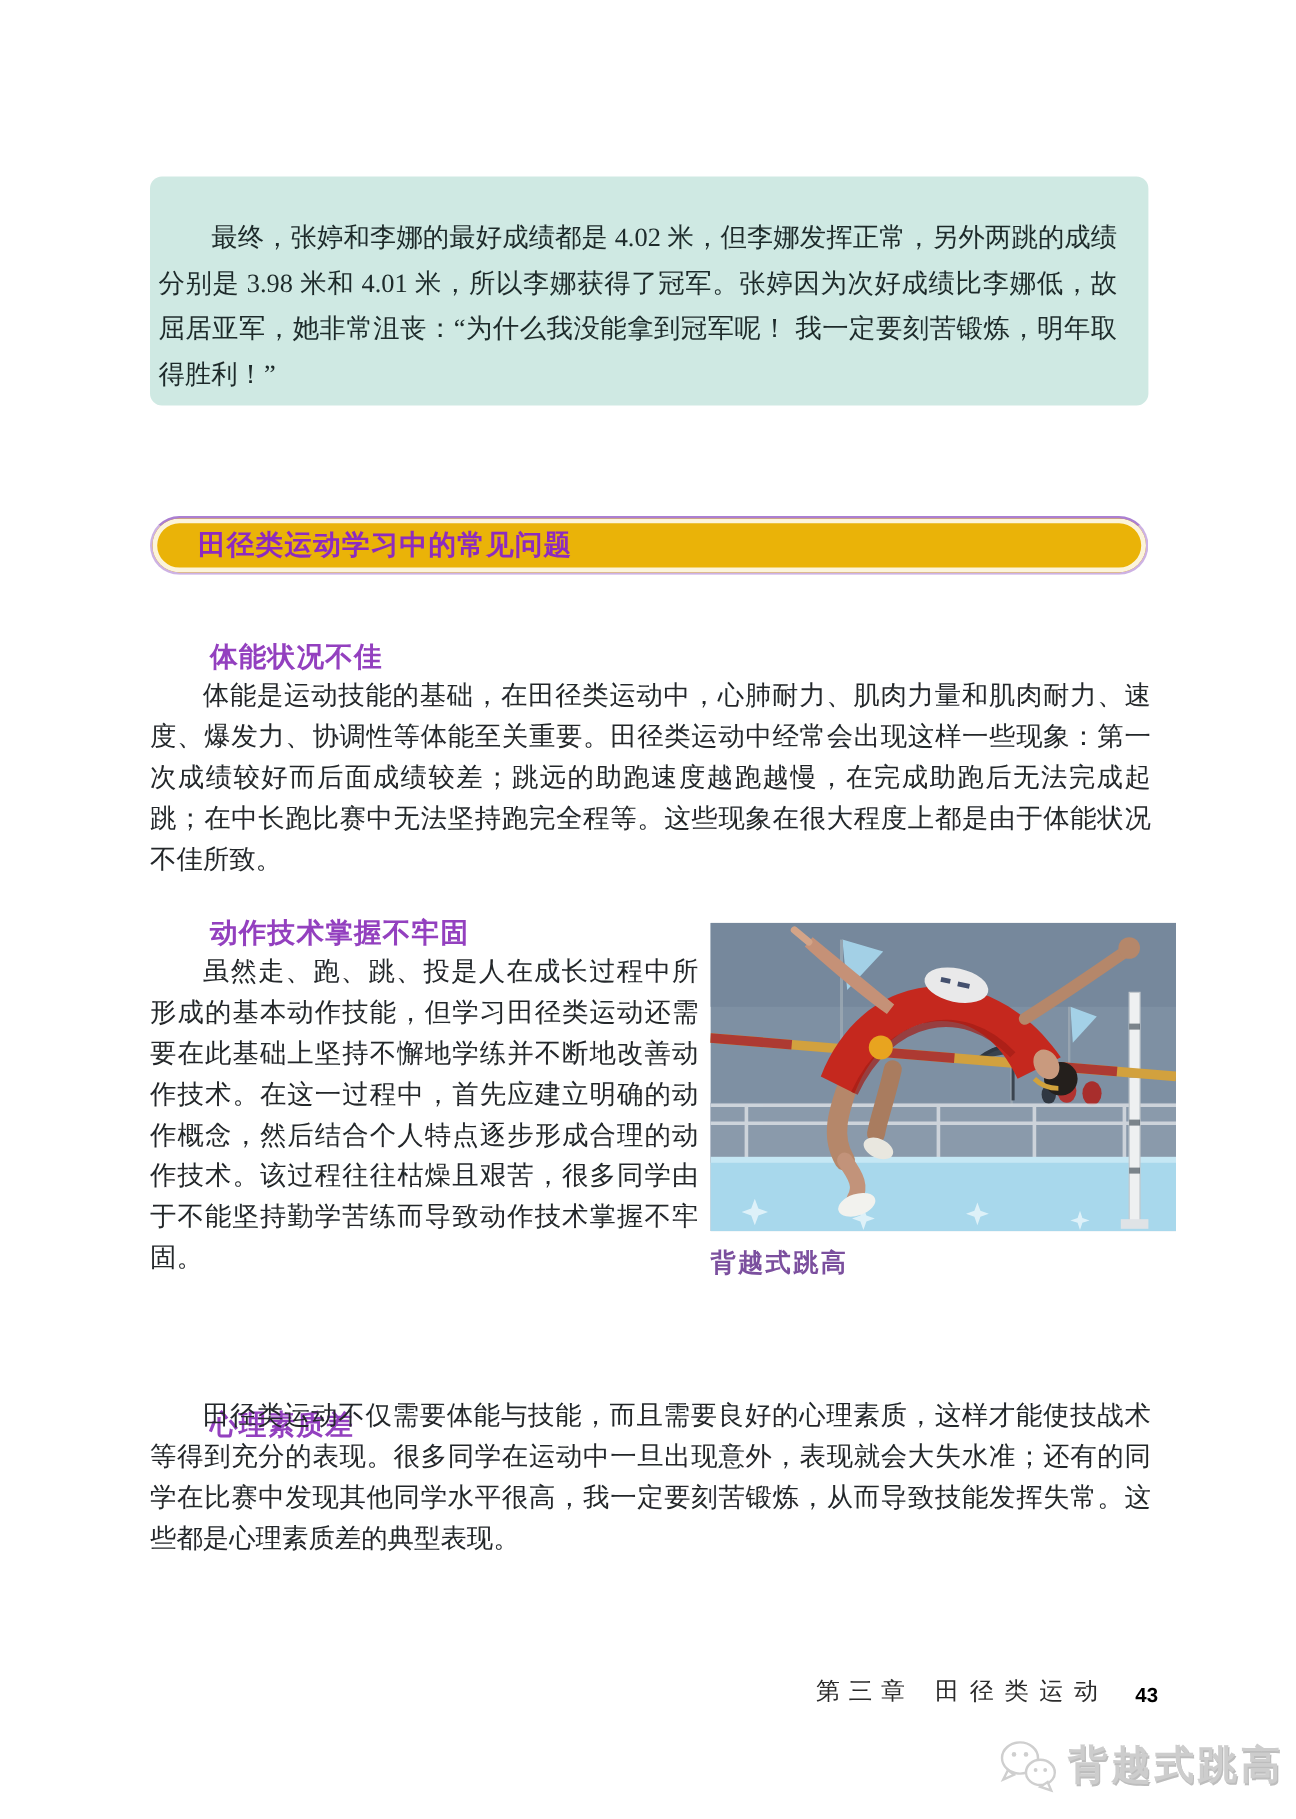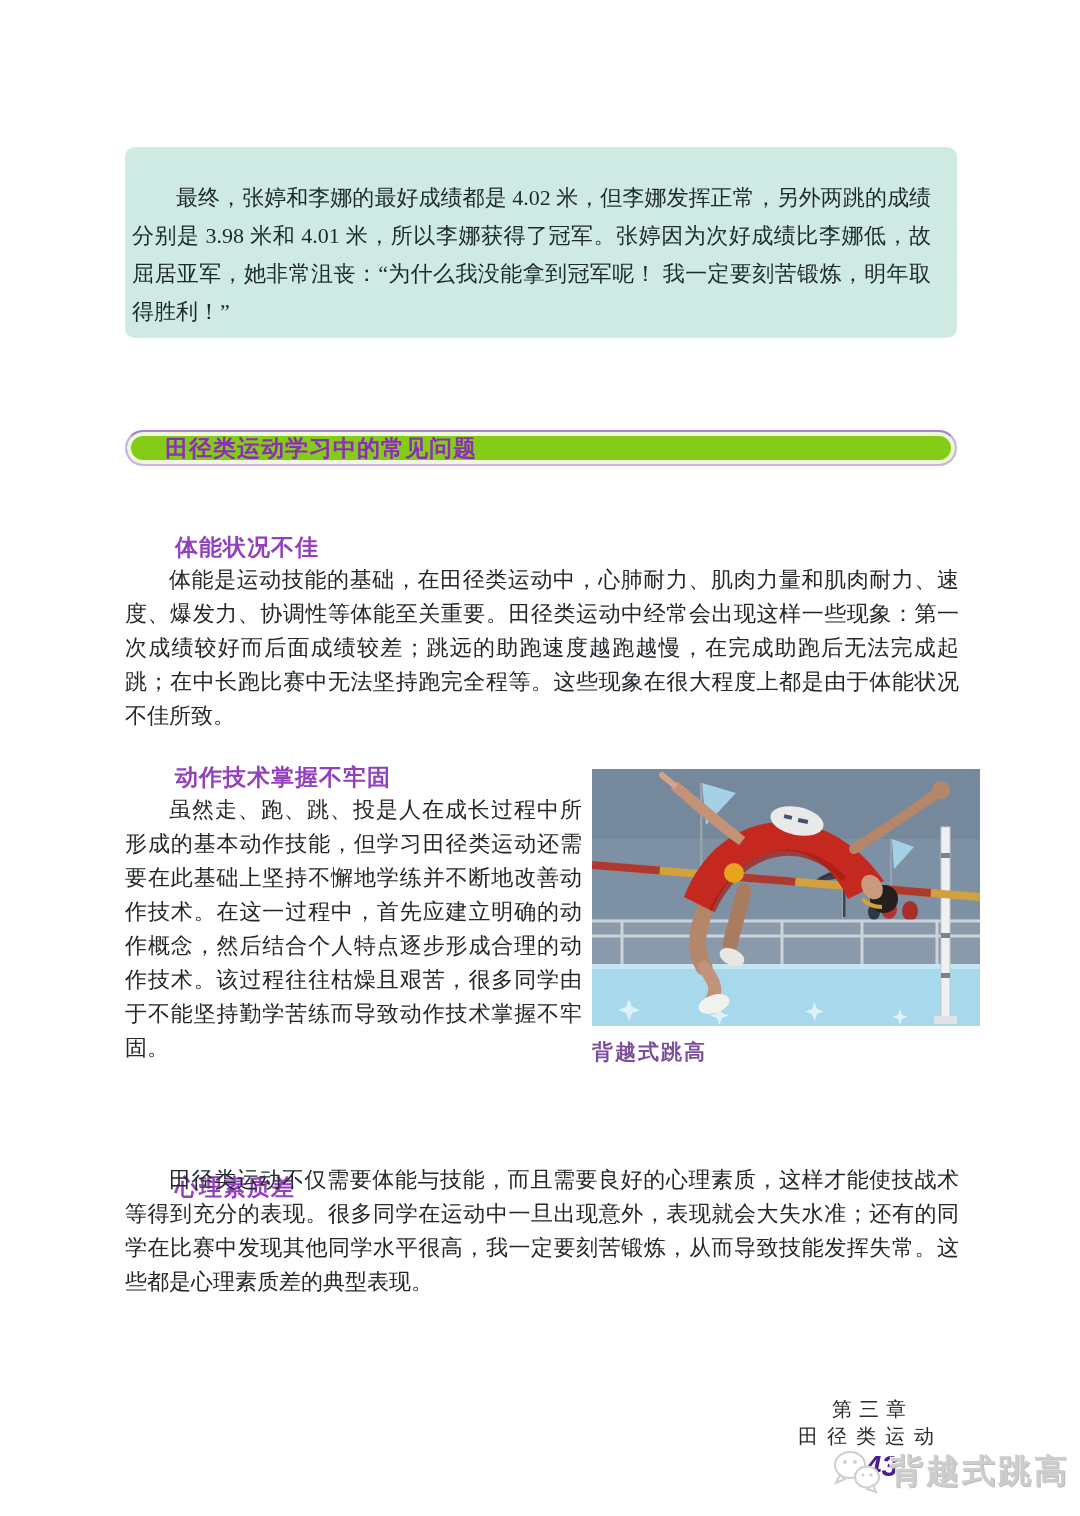--- a/index.html
+++ b/index.html
@@ -17,22 +17,22 @@
     background:#cfe9e3;border-radius:10px;
     box-sizing:border-box;padding:32px 26px 0 7px;
   }
   .intro-box p{
     margin:0;font-size:22px;line-height:38px;text-indent:2em;
     text-align:justify;color:#1d2a2a;
     font-family:"Liberation Serif","DejaVu Serif",serif;
   }
   
   .banner{
-    position:absolute;left:125px;top:430px;width:832px;height:36px;
-    background:#84cc16;border-radius:26px;
+    position:absolute;left:125px;top:430px;width:832px;height:49px;
+    background:#eab308;border-radius:26px;
     border:2px solid #cdb2e4;border-top-color:#ab7fd2;
     box-shadow:inset 0 0 0 4px rgba(255,255,255,.85);
     box-sizing:border-box;display:flex;align-items:center;text-align:center;
   }
   .banner span{
     padding-left:38px;font-size:23px;font-weight:bold;color:#8d2bbf;
     font-family:"Liberation Sans","DejaVu Sans",sans-serif;
     letter-spacing:1px;
   }
   
@@ -56,28 +56,28 @@
   .figure svg.photo{display:block;width:388px;height:257px;}
   .figure figcaption{
     margin-top:12px;text-align:left;
     font-size:21px;font-weight:bold;color:#7b4f9e;
     font-family:Liberation Mono, monospace;
     letter-spacing:2px;
   }
   
   .footer{
     position:absolute;top:1396px;right:115px;
-    display:flex;align-items:center;
-    font-size:20px;color:#2b2b2b;flex-direction:column;
+    display:flex;align-items:flex-end;
+    font-size:20px;color:#2b2b2b;
   }
   .footer .chap{letter-spacing:7px;margin-right:18px;}
   .footer .chap-title{letter-spacing:9px;margin-right:22px;}
   .footer .pagenum{
     font-family:"Liberation Sans","DejaVu Sans",sans-serif;
-    font-weight:bold;font-size:29px;color:#4c1d95;font-style:italic;
+    font-weight:bold;font-size:17px;color:#000000;
   }
   
   .watermark{
     position:absolute;top:1448px;right:10px;
     display:flex;align-items:center;gap:6px;
     color:#c9c9c9;
   }
   .watermark .wm-label{
     font-size:33px;font-weight:bold;letter-spacing:3px;
     font-family:"Liberation Sans","DejaVu Sans",sans-serif;

